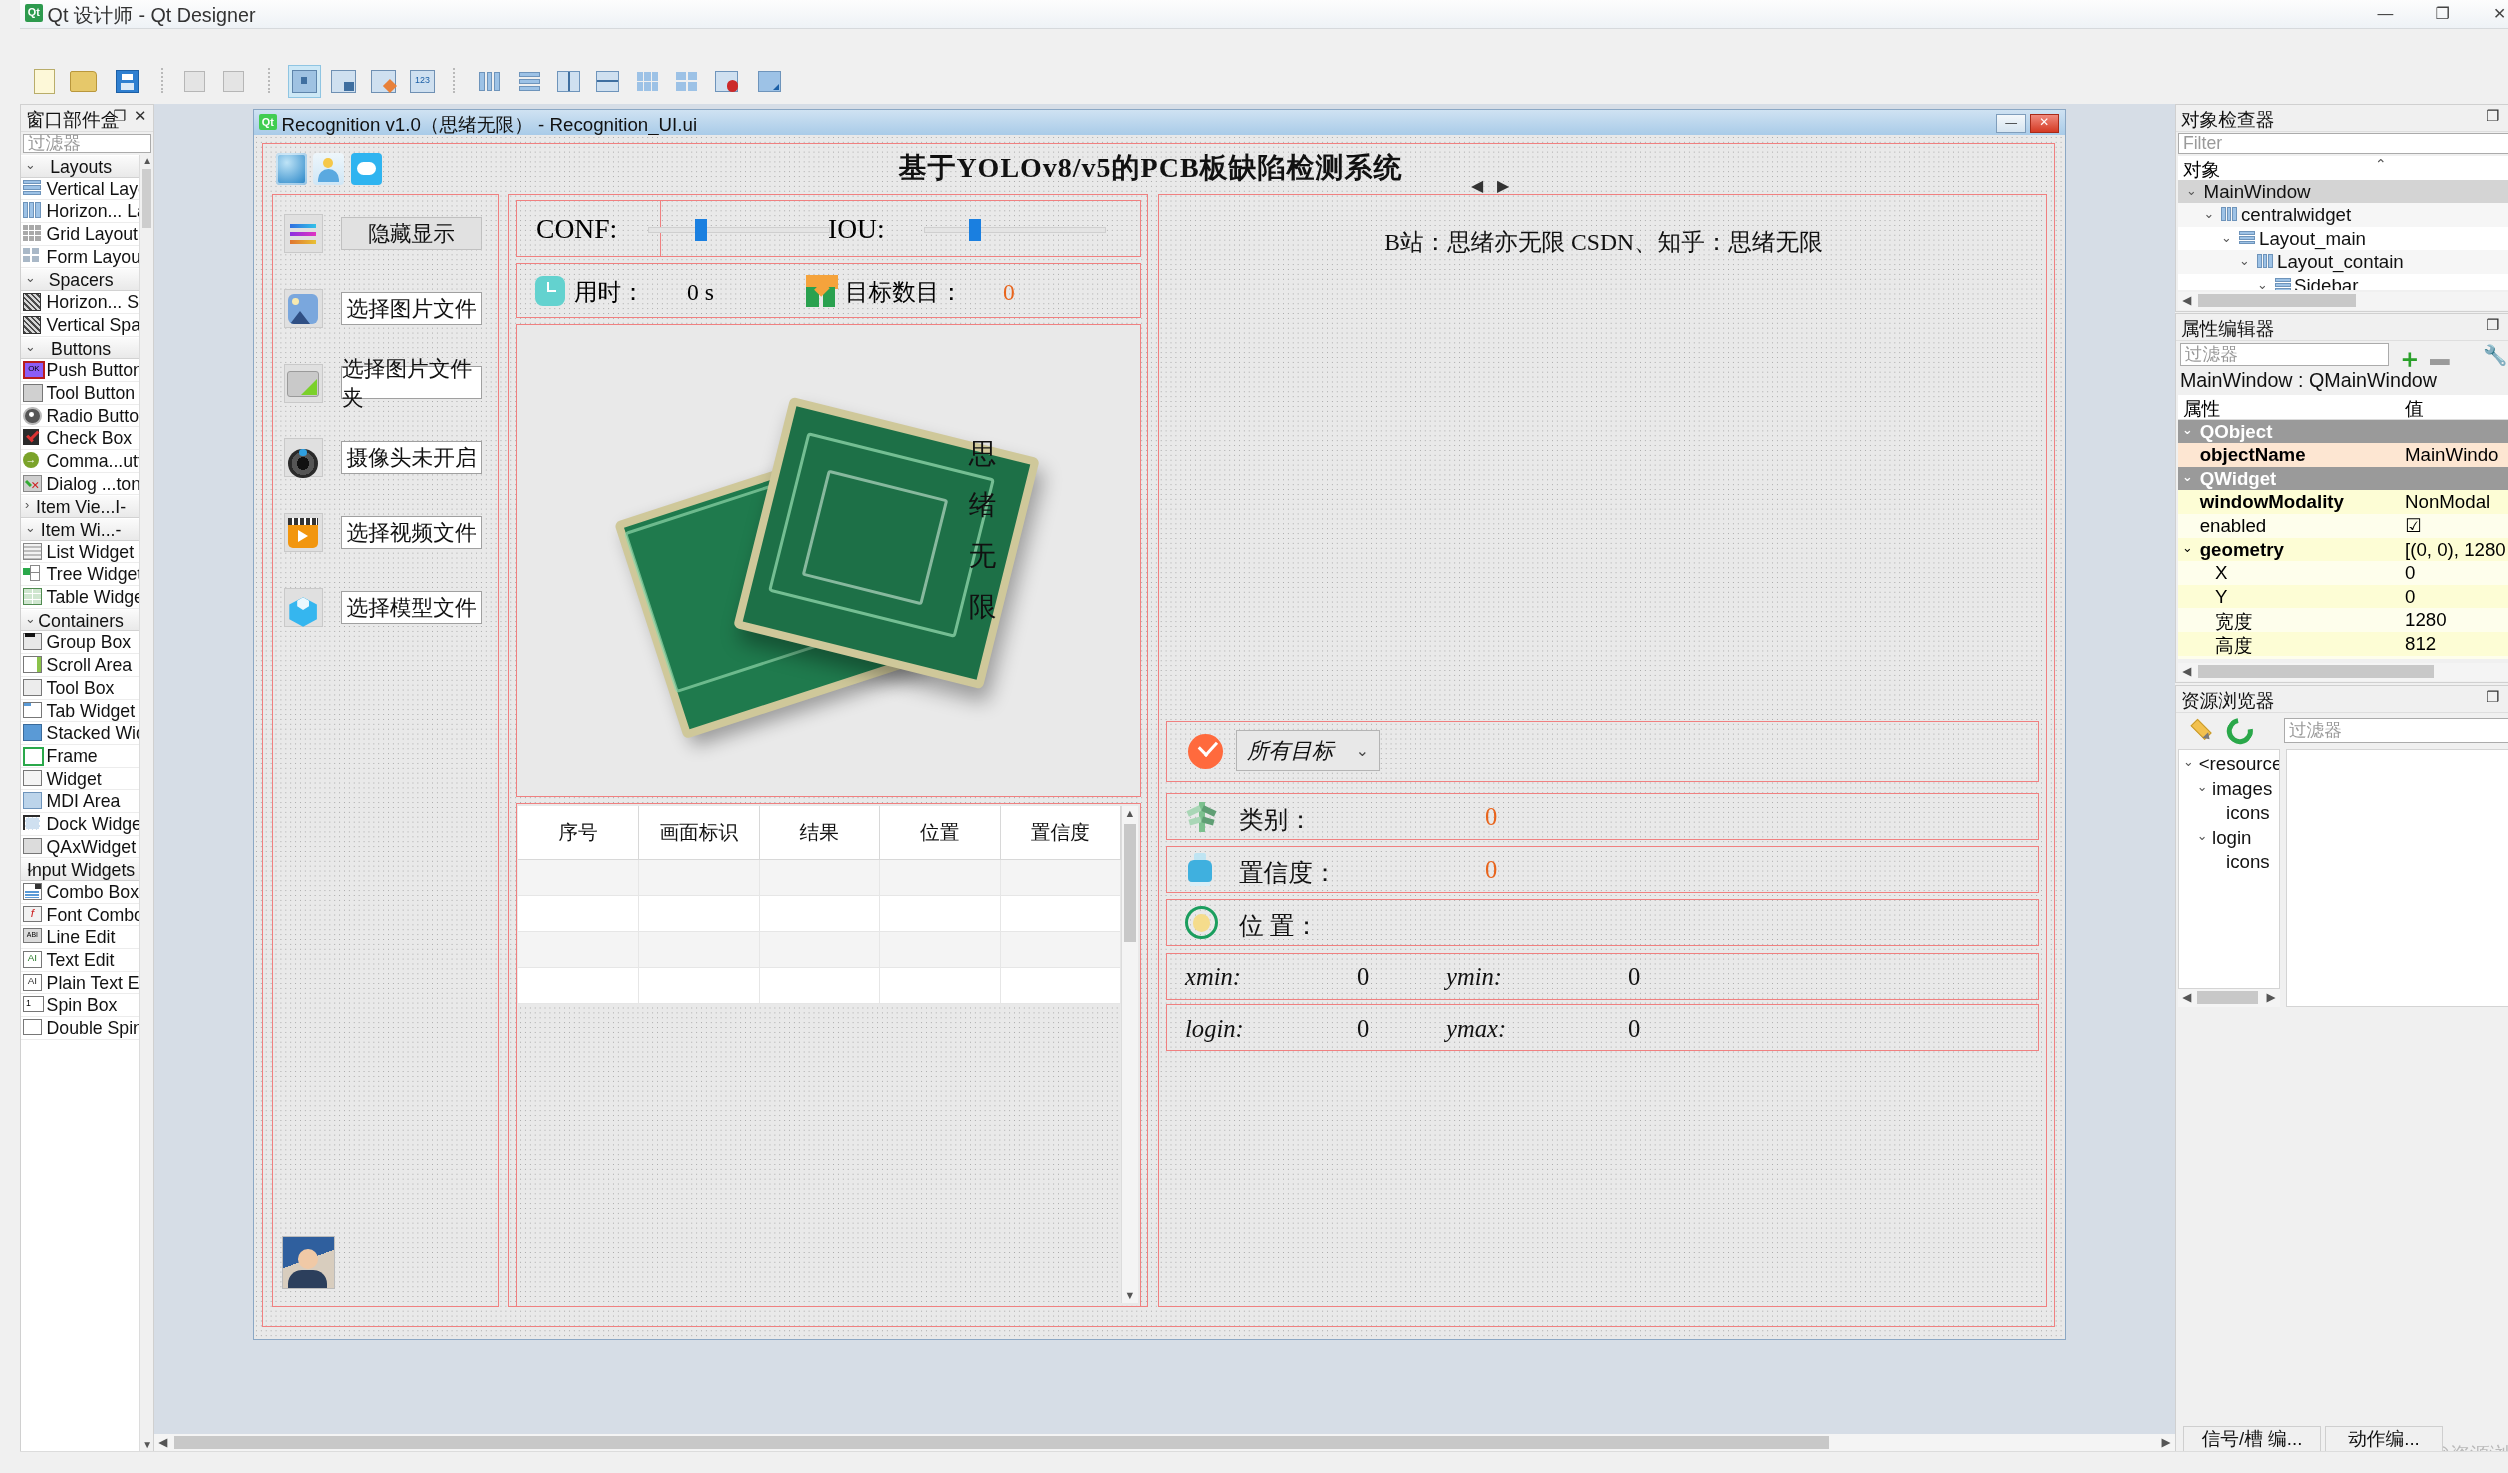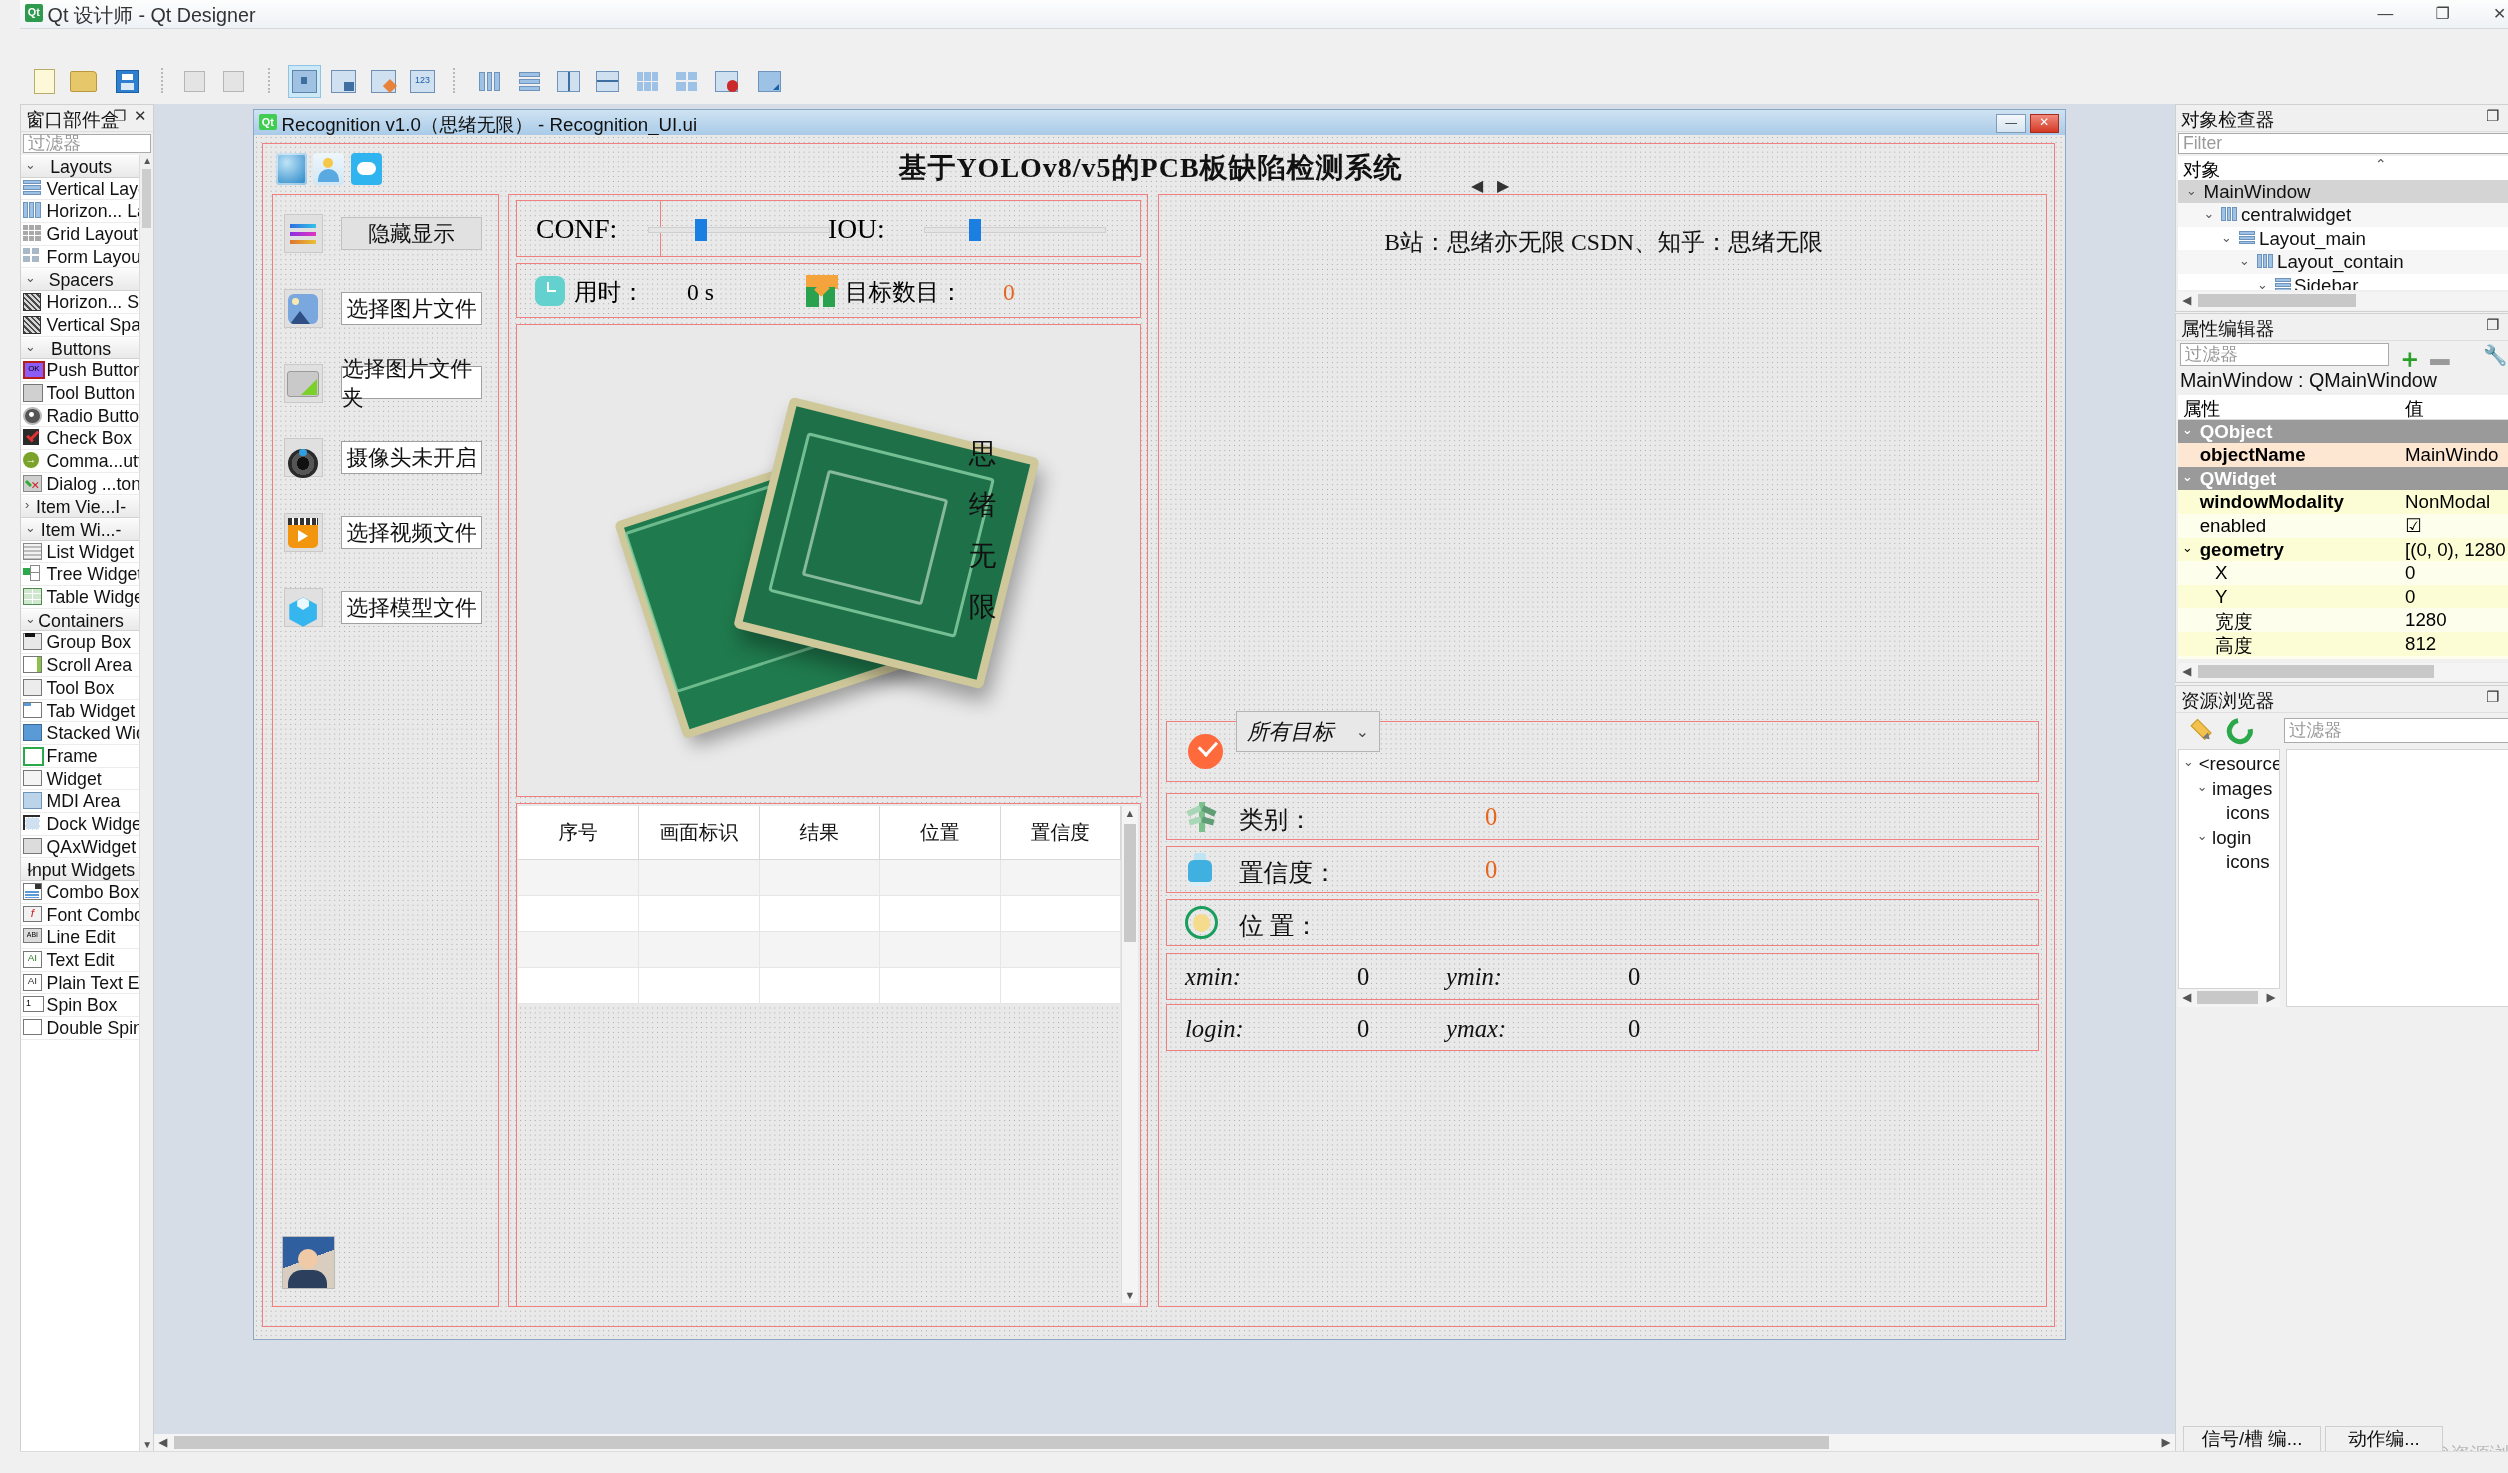--- a/index.html
+++ b/index.html
@@ -765,21 +765,21 @@
         </div>
 
         <div style="position:absolute;left:916px;top:91px;width:867px;text-align:center;font-size:23.6px;
                     font-family:'Liberation Serif','DejaVu Serif',serif;color:#111;">B站：思绪亦无限 CSDN、知乎：思绪无限</div>
 
         <div class="redbox" style="left:912px;top:586px;width:873px;height:61px;"></div>
         <div style="position:absolute;left:934px;top:599px;width:35px;height:35px;border-radius:50%;background:#ff6a3d;">
           <div style="position:absolute;left:8.9px;top:15.8px;width:11.8px;height:3px;background:#fff;transform:rotate(45deg);"></div>
           <div style="position:absolute;left:13.8px;top:13.8px;width:17.7px;height:3px;background:#fff;transform:rotate(-48deg);"></div>
         </div>
-        <div style="position:absolute;left:982px;top:576px;width:144px;height:41px;background:#e8e8e8;border:1px solid #b4b4b4;
+        <div style="position:absolute;left:982px;top:595px;width:144px;height:41px;background:#e8e8e8;border:1px solid #b4b4b4;
                     box-sizing:border-box;display:flex;align-items:center;padding-left:9.9px;font-style:italic;font-size:21.7px;color:#111;">
           <span>所有目标</span>
           <span style="position:absolute;right:9.9px;font-size:15.8px;color:#444;">⌄</span>
         </div>
 
         <div id="rp-fields">
             <div class="redbox" style="left: 912px; top: 658px; width: 873px; height: 47px;"></div>
             <div style="position: absolute; left: 931px; top: 665px; width: 33px; height: 33px;">
               <div style="width:33px;height:33px;position:relative">
                 <div style="position:absolute;left:13.8px;top:2px;width:5.9px;height:29.6px;background:#7cc08e"></div>

